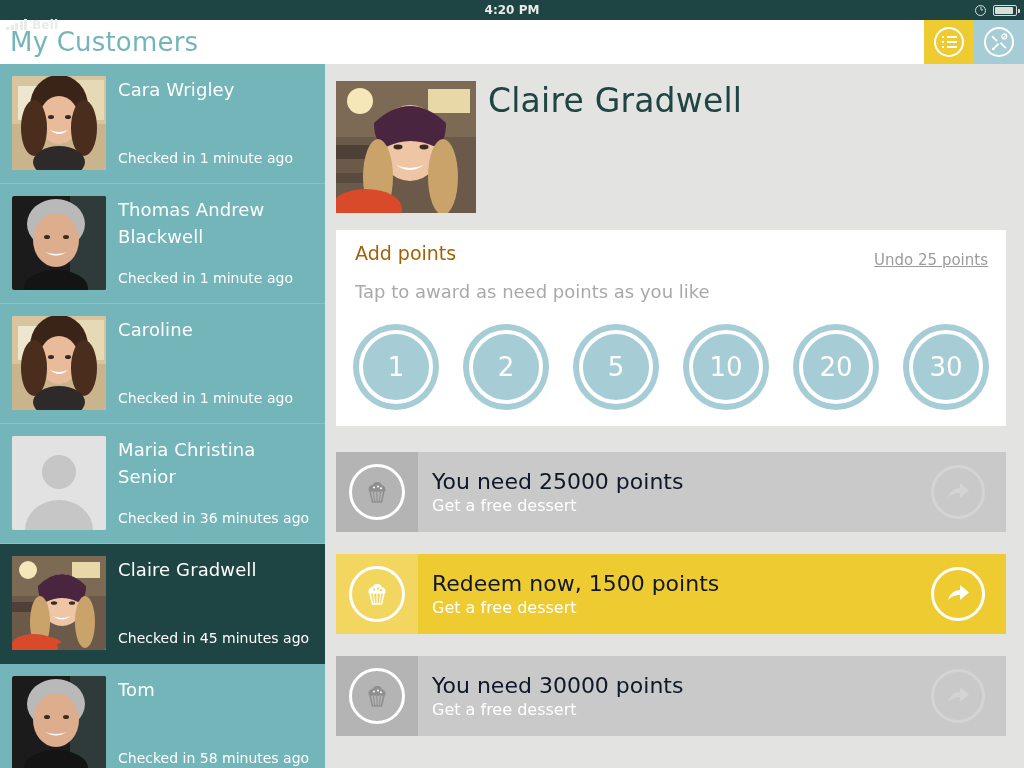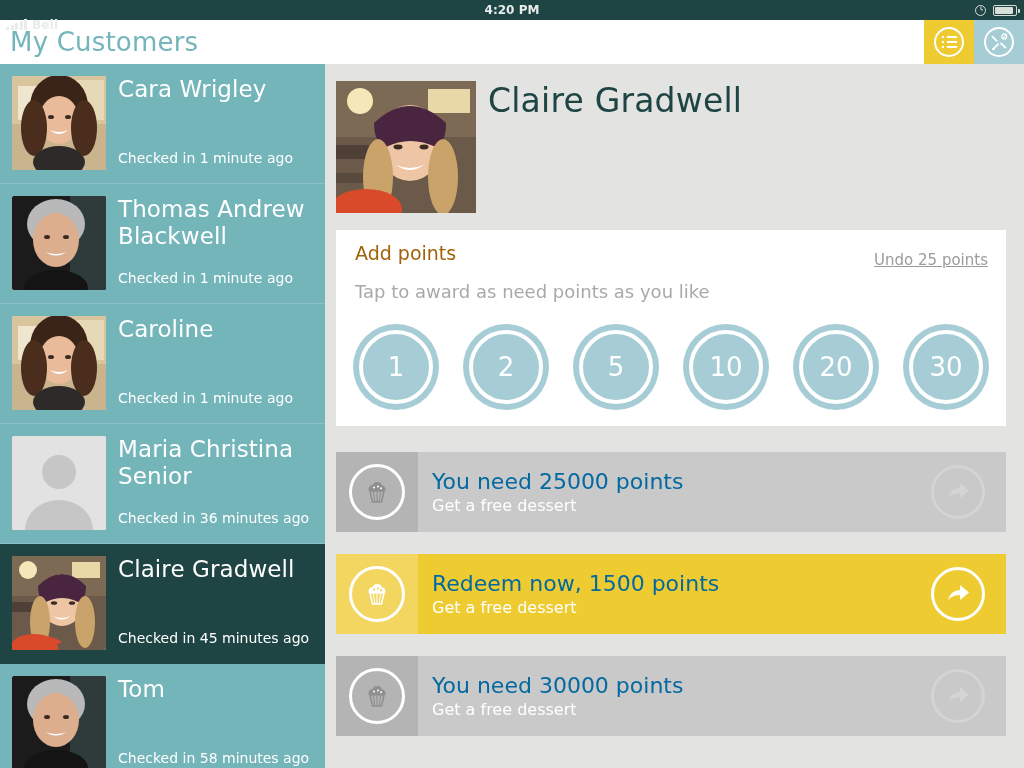--- a/index.html
+++ b/index.html
@@ -200,21 +200,21 @@
   }
   .avatar svg { display: block; width: 100%; height: 100%; }
   .cust-text {
     padding-left: 12px;
     flex: 1 1 auto;
     position: relative;
     min-width: 0;
   }
   .cust-name {
     color: #ffffff;
-    font-size: 23px;
+    font-size: 18px;
     line-height: 27px;
     letter-spacing: .1px;
     word-wrap: break-word;
   }
   .cust-meta {
     position: absolute;
     left: 12px; bottom: 4px;
     color: #ffffff;
     font-size: 14px;
     line-height: 18px;
@@ -368,21 +368,21 @@
     align-items: center;
     justify-content: center;
   }
   .cupcake-ring svg { display: block; }
   .rw-text {
     flex: 1 1 auto;
     padding-left: 14px;
     min-width: 0;
   }
   .rw-title {
-    color: #0369a1;
+    color: #0f172a;
     font-size: 22px;
     line-height: 27px;
   }
   .rw-sub {
     color: #ffffff;
     font-size: 16px;
     line-height: 21px;
   }
   .rw-arrow {
     flex: 0 0 96px;

